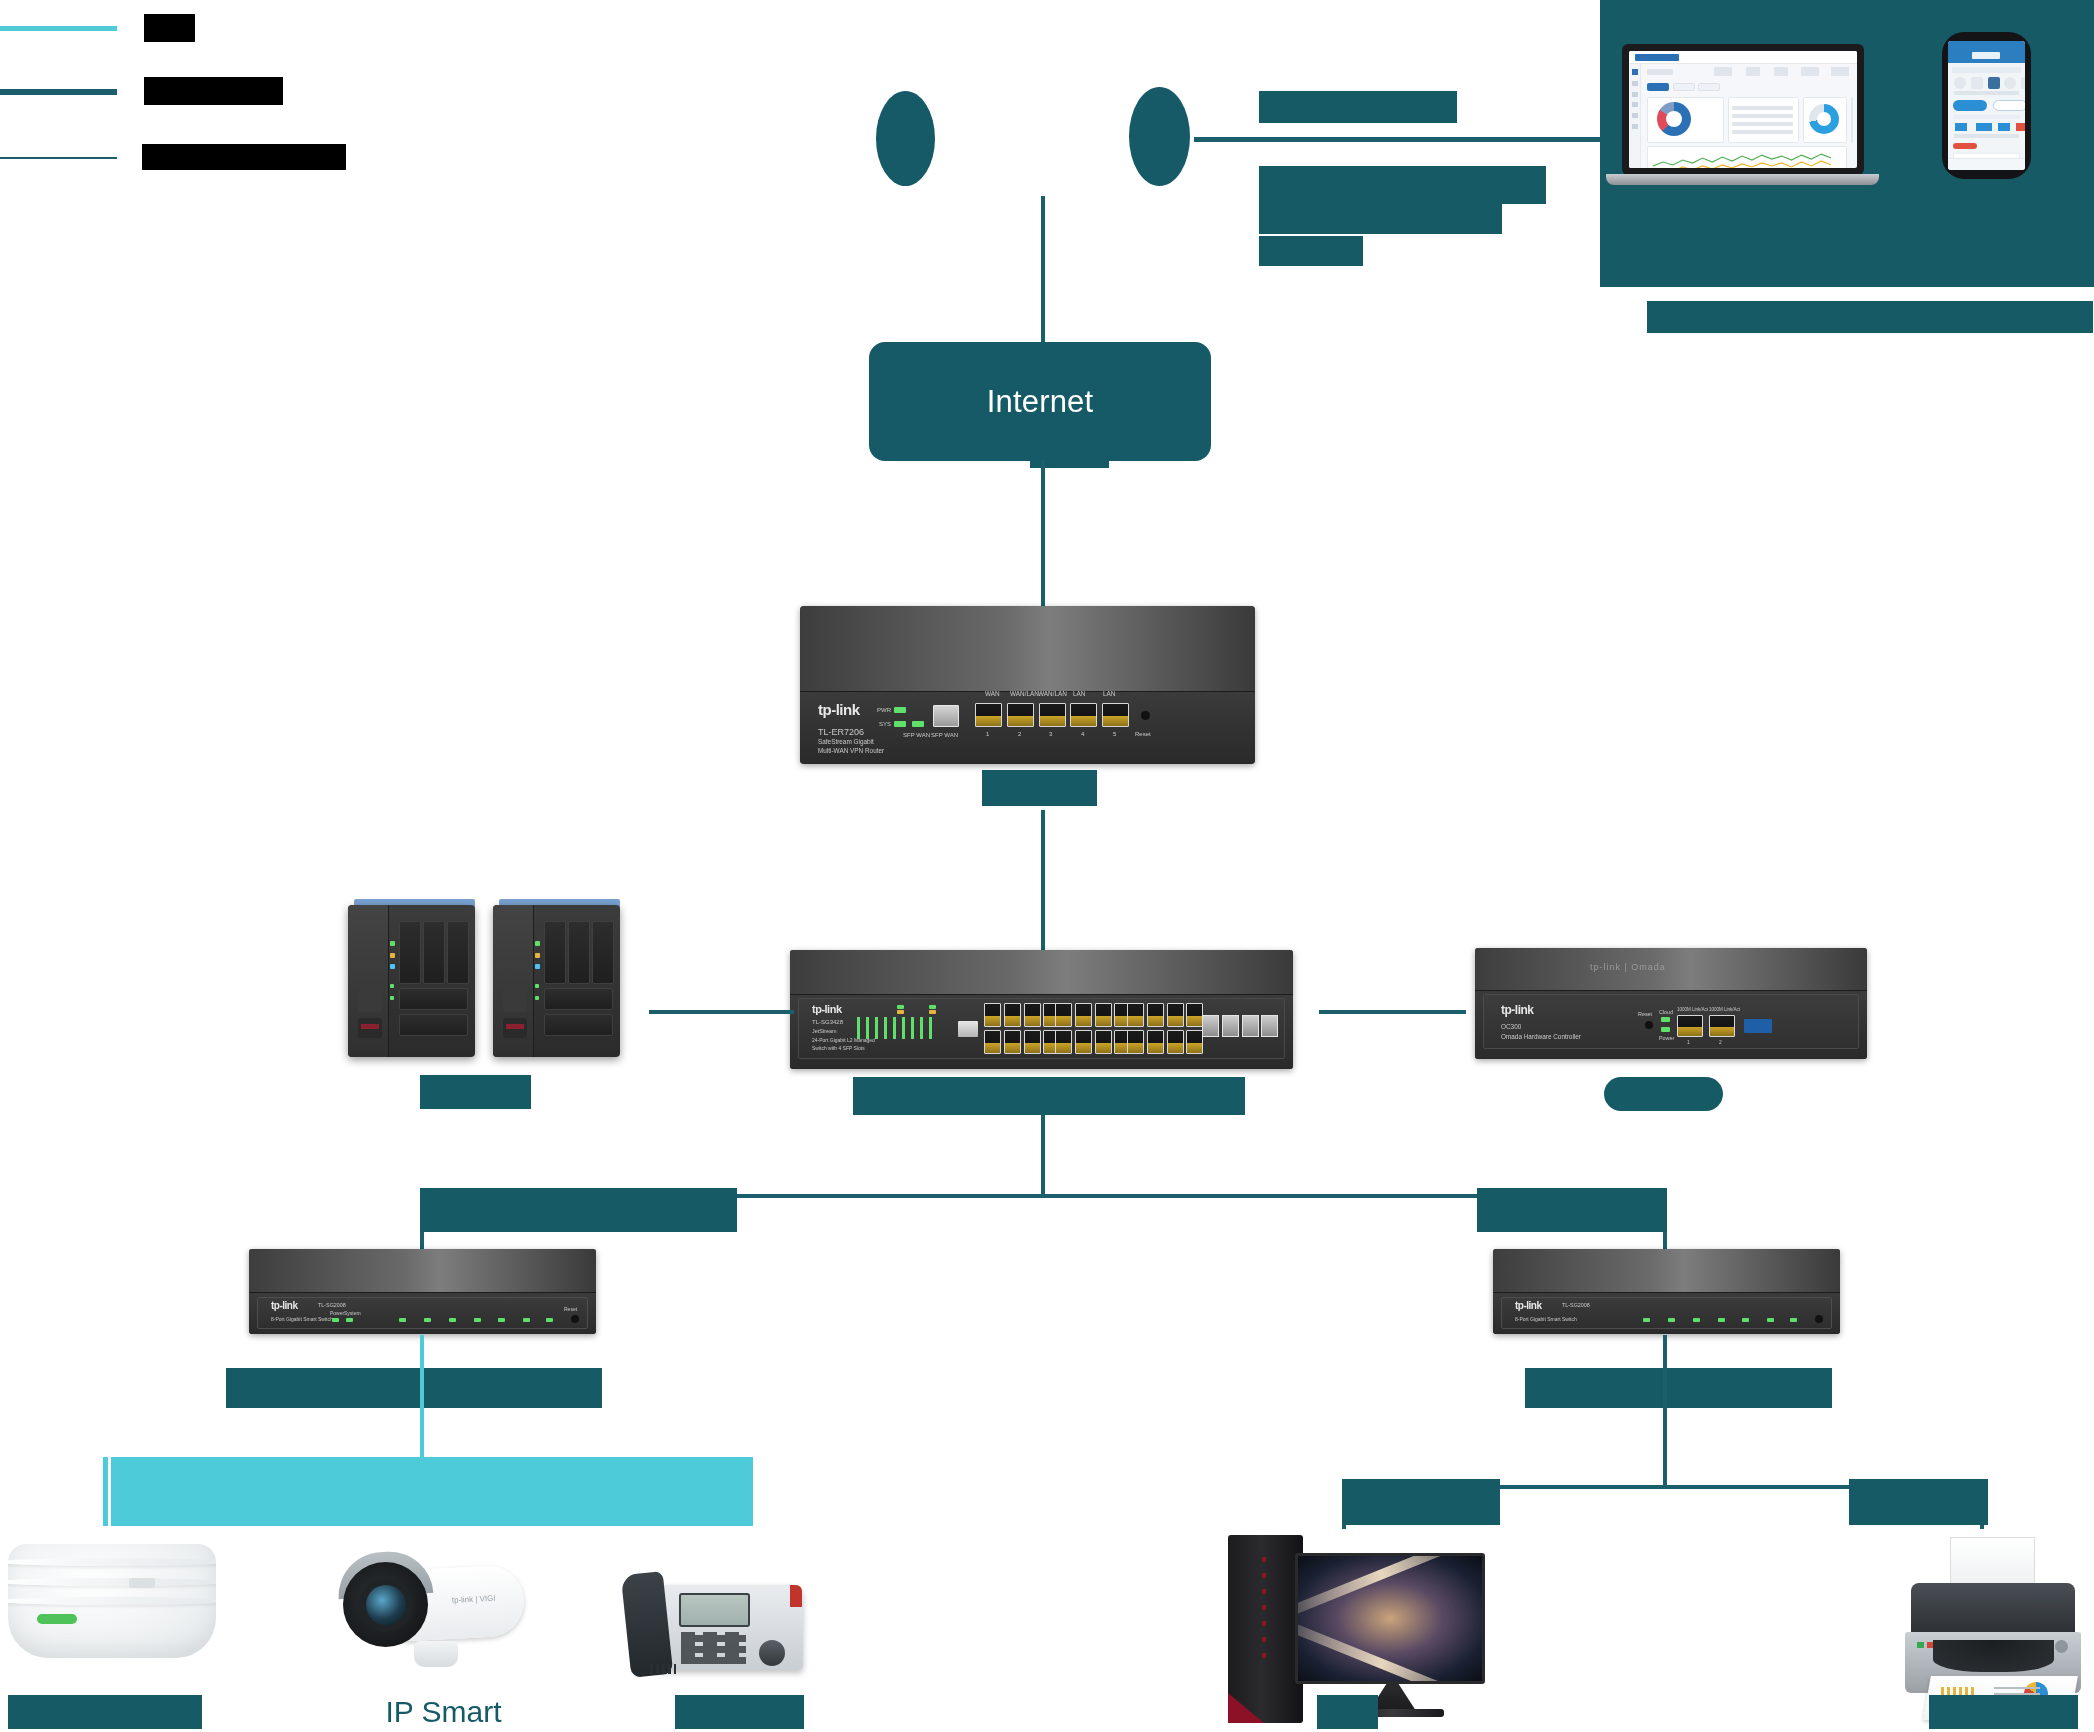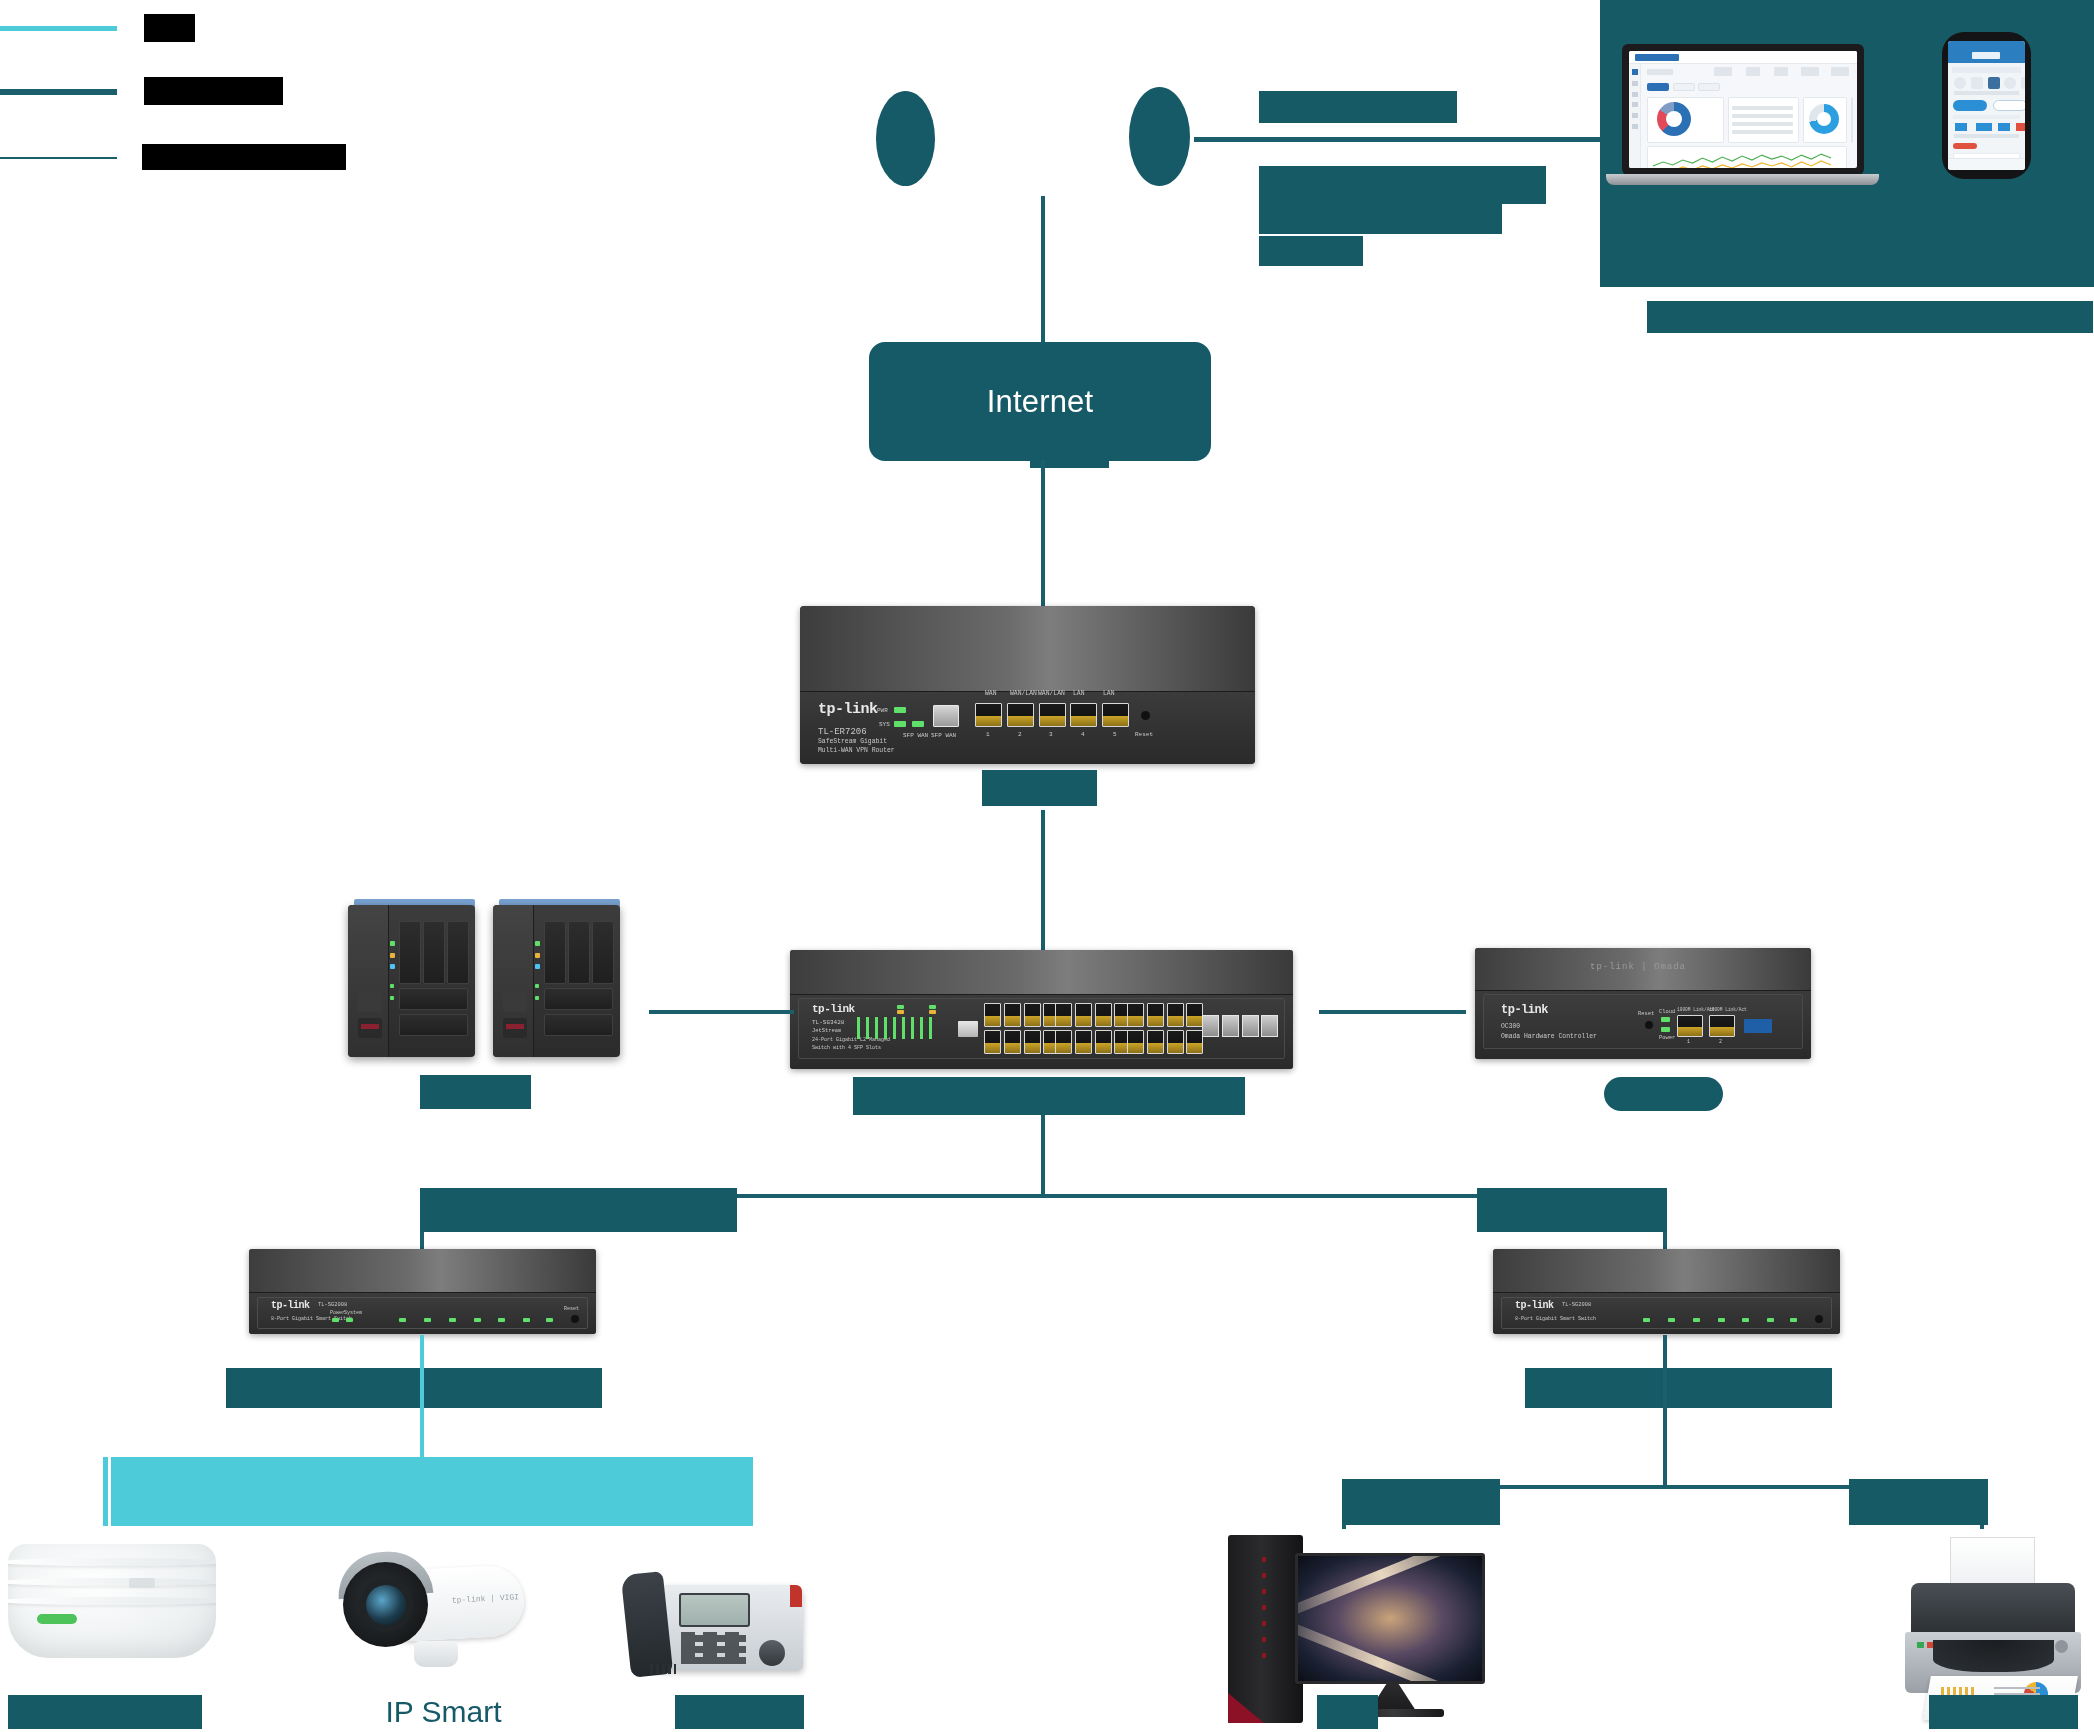--- a/index.html
+++ b/index.html
@@ -47,21 +47,21 @@
   }
 
   .box-label {
     color: #155a66;
     font-size: 30px;
     text-align: center;
     white-space: nowrap;
   }
 
   
-  .device { position: absolute; font-family: Liberation Mono, monospace; }
+  .device { position: absolute; }
 
   
   .appliance {
     position: relative;
     width: 100%; height: 100%;
     border-radius: 4px;
     background:
       linear-gradient(180deg,#4a4a4a 0%,#3a3a3a 30%, #2c2c2c 31%, #343434 100%);
     box-shadow: 0 2px 6px rgba(0,0,0,.35);
     overflow: hidden;
@@ -551,21 +551,21 @@
       <div class="led" style="left:42px;top:91px;width:4px;height:4px;"></div>
       <div class="bay" style="left:51px;top:16px;width:22px;height:63px;"></div>
       <div class="bay" style="left:75px;top:16px;width:22px;height:63px;"></div>
       <div class="bay" style="left:99px;top:16px;width:22px;height:63px;"></div>
       <div class="bay" style="left:51px;top:83px;width:69px;height:22px;"></div>
       <div class="bay" style="left:51px;top:109px;width:69px;height:22px;"></div>
     </div>
   </div>
   <div class="abs redact-teal" style="left:420px;top:1075px;width:111px;height:34px;color:transparent;overflow:hidden;">S[redacted]r</div>
 
-  <div class="device" style="left:1475px;top:948px;width:336px;height:111px;">
+  <div class="device" style="left:1475px;top:948px;width:392px;height:111px;">
     <div class="appliance" style="border-radius:3px;">
       <div class="top-face" style="height:42px;"></div>
       <div class="front-face" style="height:69px;"></div>
       <div class="modeltxt" style="left:115px;top:14px;font-size:9px;color:#9a9a9a;letter-spacing:1px;">tp-link | Omada</div>
 
       <div class="abs" style="left:8px;top:46px;right:8px;height:55px;border:1px solid #4a4a4a;border-radius:2px;background:linear-gradient(180deg,#3d3d3d,#303030);"></div>
 
       <div class="brand" style="left:26px;top:55px;font-size:12px;">tp-link</div>
       <div class="modeltxt" style="left:26px;top:75px;font-size:6.4px;">OC300</div>
       <div class="modeltxt" style="left:26px;top:85px;font-size:6.4px;">Omada Hardware Controller</div>

